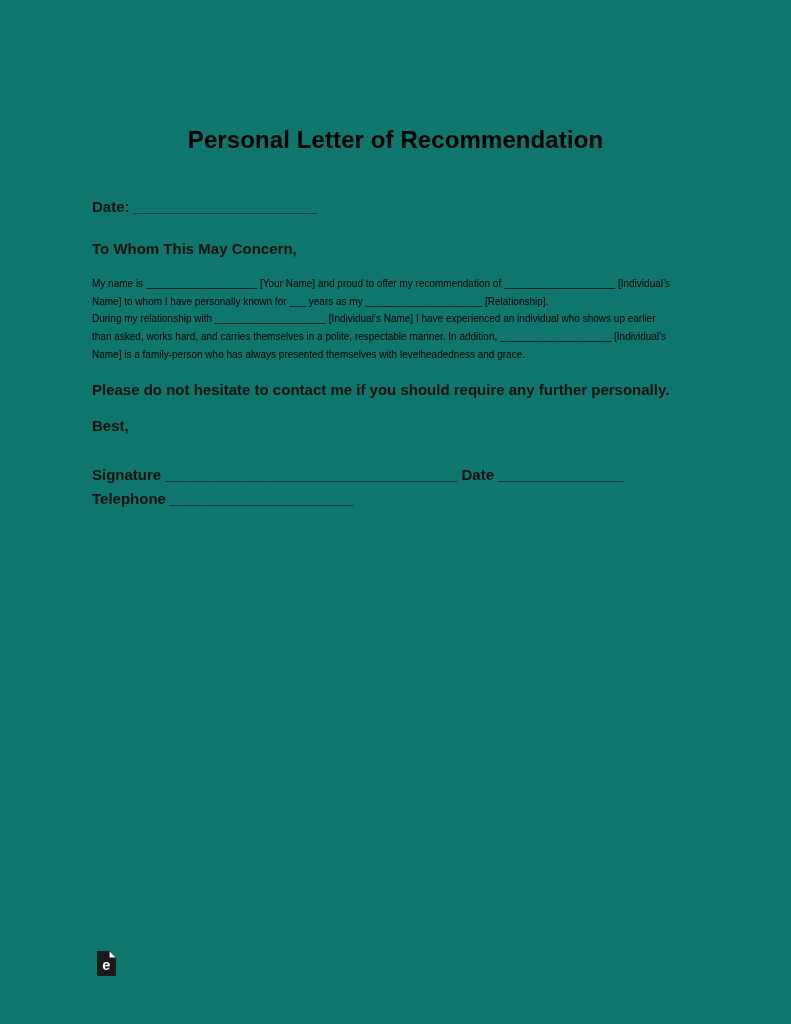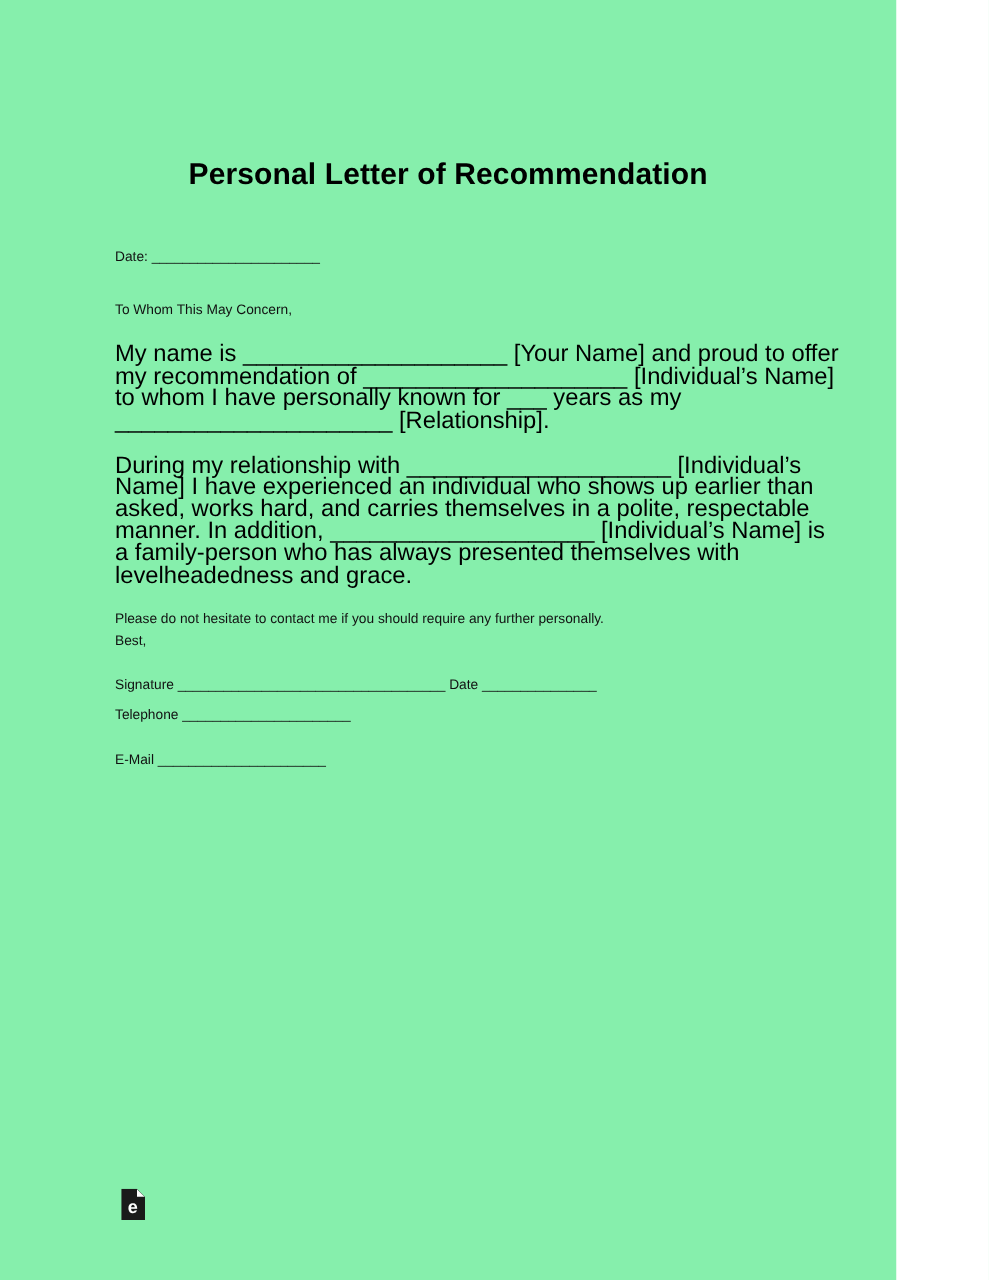--- a/index.html
+++ b/index.html
@@ -6,23 +6,23 @@
     margin: 0;
     padding: 0;
     background: #ffffff;
   }
   body {
     font-family: "Liberation Sans", sans-serif;
     color: #000000;
   }
   .page {
     position: relative;
-    width: 717px;
+    width: 791px;
     height: 1024px;
-    background: #86efac;
+    background: #0f766e;
     overflow: hidden;
     box-sizing: border-box;
   }
   .doc-title {
     position: absolute;
     left: 0;
     right: 0;
     top: 110px;
     text-align: center;
     font-size: 24px;
@@ -30,36 +30,37 @@
     letter-spacing: 0.1px;
     line-height: 28px;
   }
   .body-area {
     position: absolute;
     left: 92px;
     top: 198px;
     width: 580px;
   }
   .line-block {
-    font-size: 11px;
+    font-size: 15px;
     line-height: 17.6px;
     color: #111111;
+    font-weight: bold;
   }
   .blk-date        { margin-top: 0px; }
   .blk-salutation  { margin-top: 24px; }
   .blk-para1       { margin-top: 18px; }
-  .blk-para2       { margin-top: 18px; }
+  .blk-para2       { }
   .blk-closing1    { margin-top: 18px; }
-  .blk-best        { }
-  .blk-signature   { margin-top: 18px; }
+  .blk-best        { margin-top: 18px; }
+  .blk-signature   { margin-top: 32px; }
   .blk-telephone   { margin-top: 6px; }
   .blk-email       { margin-top: 18px; }
 
   .para {
-    font-size: 19px;
+    font-size: 10px;
     line-height: 17.6px;
     text-align: left;
     white-space: normal;
   }
   .fill {
     white-space: pre;
   }
   .nowrap { white-space: nowrap; }
 
   
@@ -96,23 +97,20 @@
     <div class="line-block blk-best">Best,</div>
 
     <div class="line-block blk-signature nowrap">
       <span>Signature</span><span class="fill"> ___________________________________ </span><span>Date</span><span class="fill"> _______________</span>
     </div>
 
     <div class="line-block blk-telephone nowrap">
       <span>Telephone</span><span class="fill"> ______________________</span>
     </div>
 
-    <div class="line-block blk-email nowrap">
-      <span>E-Mail</span><span class="fill"> ______________________</span>
-    </div>
 
   </div>
 
   <div class="logo">
     <svg width="19" height="25" viewBox="0 0 19 25" xmlns="http://www.w3.org/2000/svg">
       <path d="M0 0 H12.5 L19 6.5 V25 H0 Z" fill="#1a1a1a"></path>
       <path d="M12.6 0.4 L18.6 6.4 H12.6 Z" fill="#ffffff"></path>
       <text x="9.3" y="19.4" font-family="'Liberation Sans', sans-serif" font-size="14.5" font-weight="bold" fill="#ffffff" text-anchor="middle">e</text>
     </svg>
   </div>

